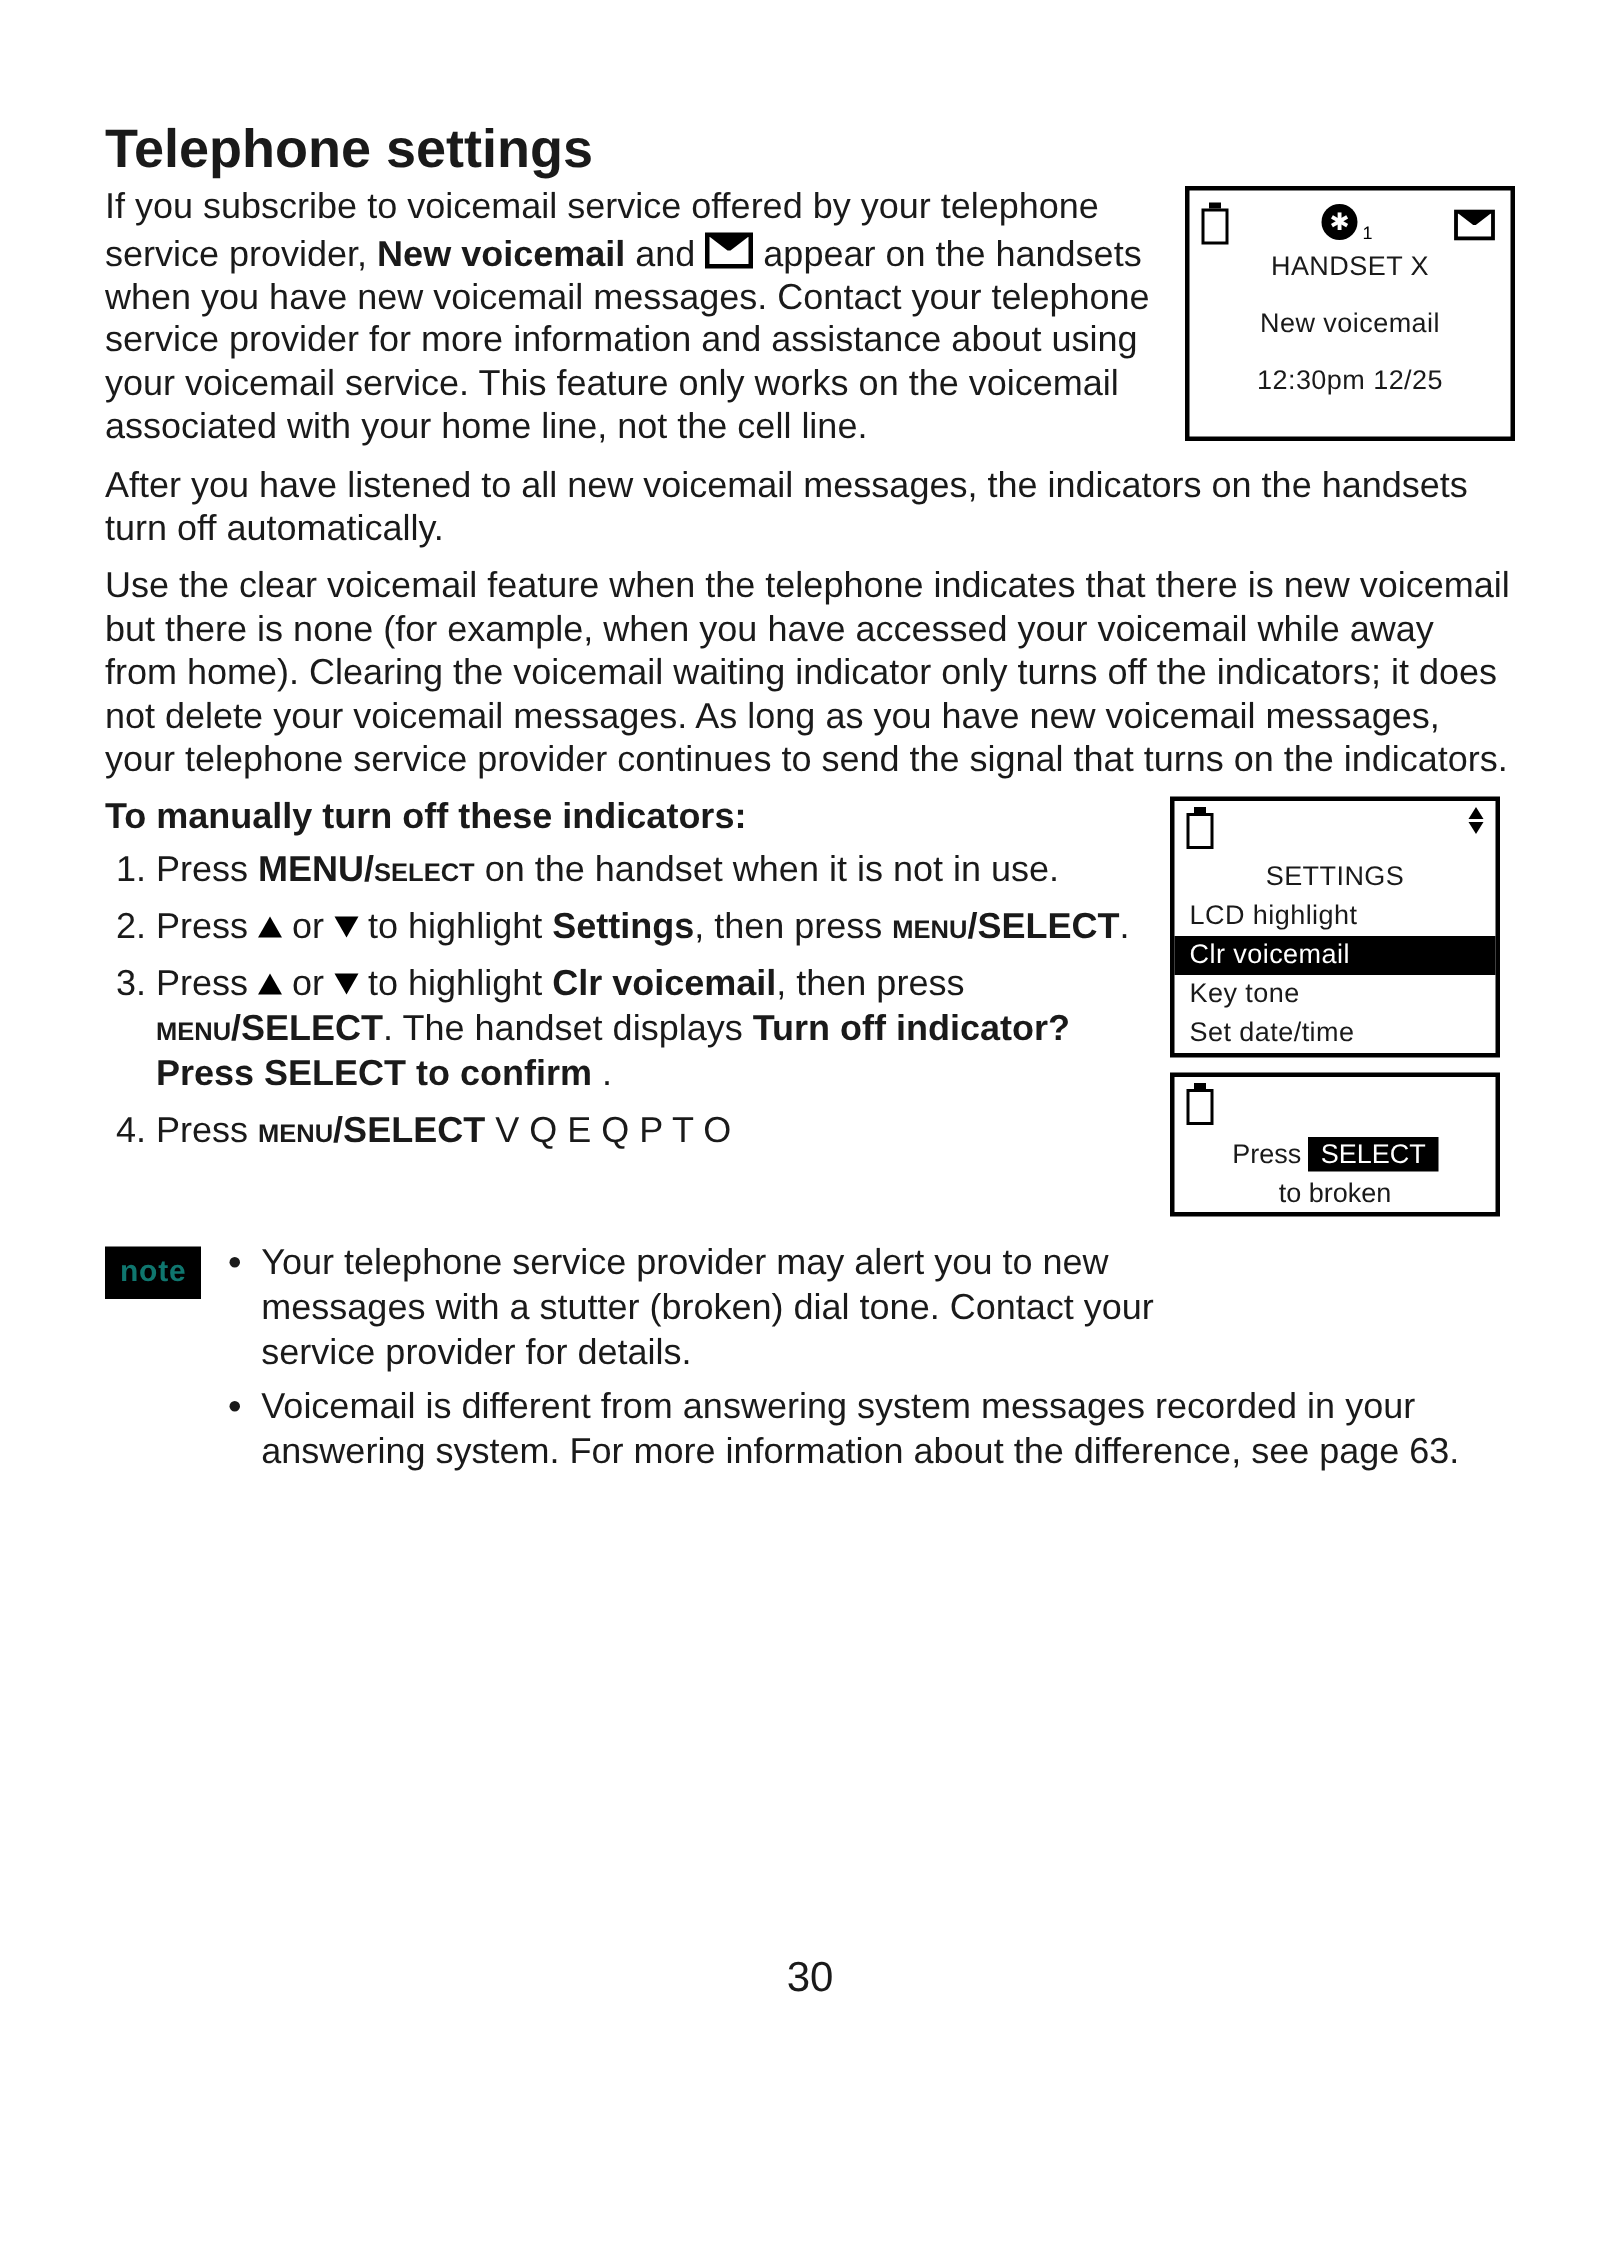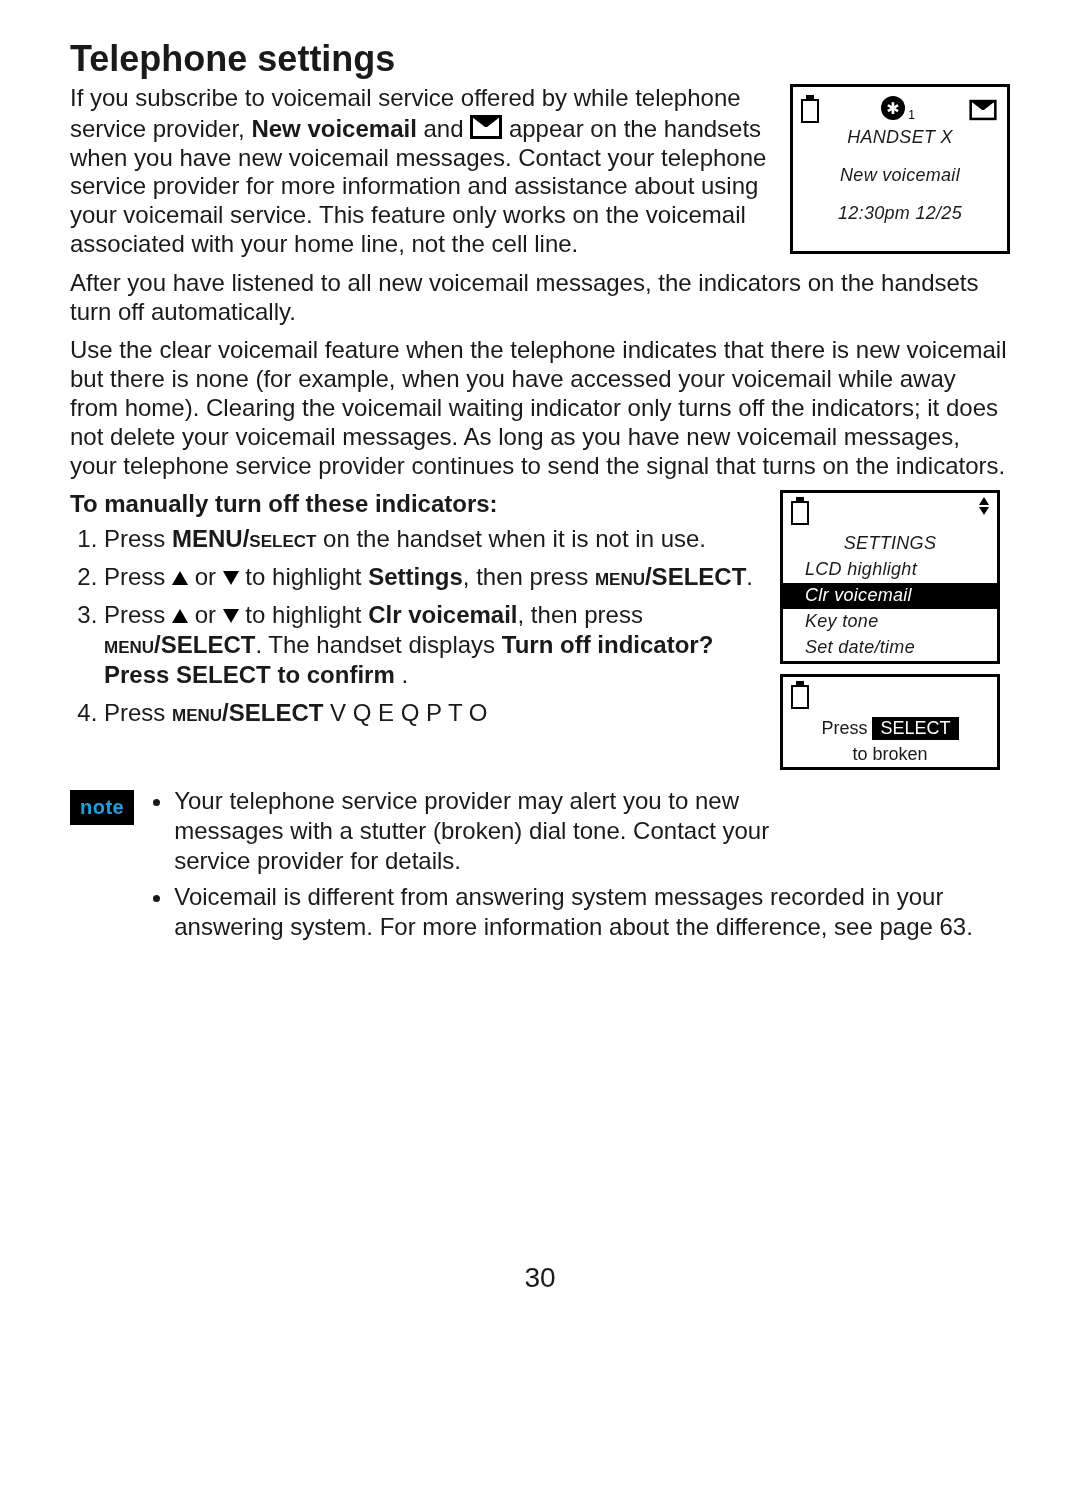--- a/index.html
+++ b/index.html
@@ -9,20 +9,21 @@
     font-family: Arial, Helvetica, sans-serif;
     color: #1a1a1a;
     width: 1080px;
   }
   .page {
     box-sizing: border-box;
     width: 1080px;
     height: 1322px;
     padding: 38px 70px 0 70px;
     position: relative;
+    margin-top: 40px;
   }
   h1 {
     font-size: 36px;
     font-weight: 700;
     margin: 0 0 4px 0;
   }
   h2 {
     font-size: 28px;
     font-weight: 700;
     margin: 0 0 6px 0;
@@ -106,24 +107,23 @@
   }
   .bt-icon::after {
     content: "1";
     color: #000;
     position: absolute;
     right: -10px;
     bottom: -2px;
     font-size: 12px;
   }
   .screen .line {
-    padding: 2px 22px;
+    padding: 2px 10px;
     min-height: 22px;
     letter-spacing: .3px;
-    font-style: italic;
   }
   .screen .line.center { text-align: center; }
   .screen .line.highlight {
     background: #000;
     color: #fff;
   }
   .steps-row {
     display: flex;
     gap: 17px;
     align-items: flex-start;
@@ -170,21 +170,21 @@
     align-items: flex-start;
   }
   .note-row {
     display: flex;
     gap: 16px;
     margin-top: 16px;
     align-items: flex-start;
   }
   .note-label {
     background: #000;
-    color: #0ea5e9;
+    color: #0f766e;
     font-weight: 700;
     font-size: 20px;
     padding: 6px 10px;
     margin-top: 4px;
     letter-spacing: .5px;
   }
   ul.notes {
     margin: 0;
     padding-left: 24px;
     font-size: 24px;
@@ -215,21 +215,21 @@
 </head>
 <body>
 
 <div class="page">
 
   <h1>Telephone settings</h1>
 
   <div class="intro-row">
     <div class="intro-text">
       <p class="body">
-        <span>If you subscribe to voicemail service offered by while telephone service provider, </span>
+        <span>If you subscribe to voicemail service offered by your telephone service provider, </span>
         <b>New voicemail</b>
         <span> and </span>
         <span class="env-icon"></span>
         <span> appear on the handsets when you have new voicemail messages. Contact your telephone service provider for more information and assistance about using your voicemail service. This feature only works on the voicemail associated with your home line, not the cell line.</span>
       </p>
     </div>
 
     <div class="screen" style="height:170px;">
       <div class="iconbar">
         <span class="bat-icon"></span>

